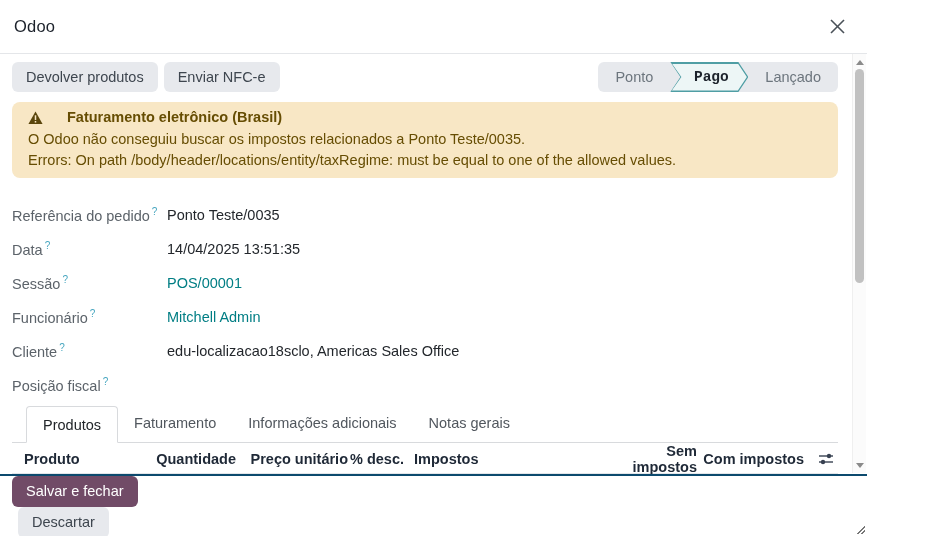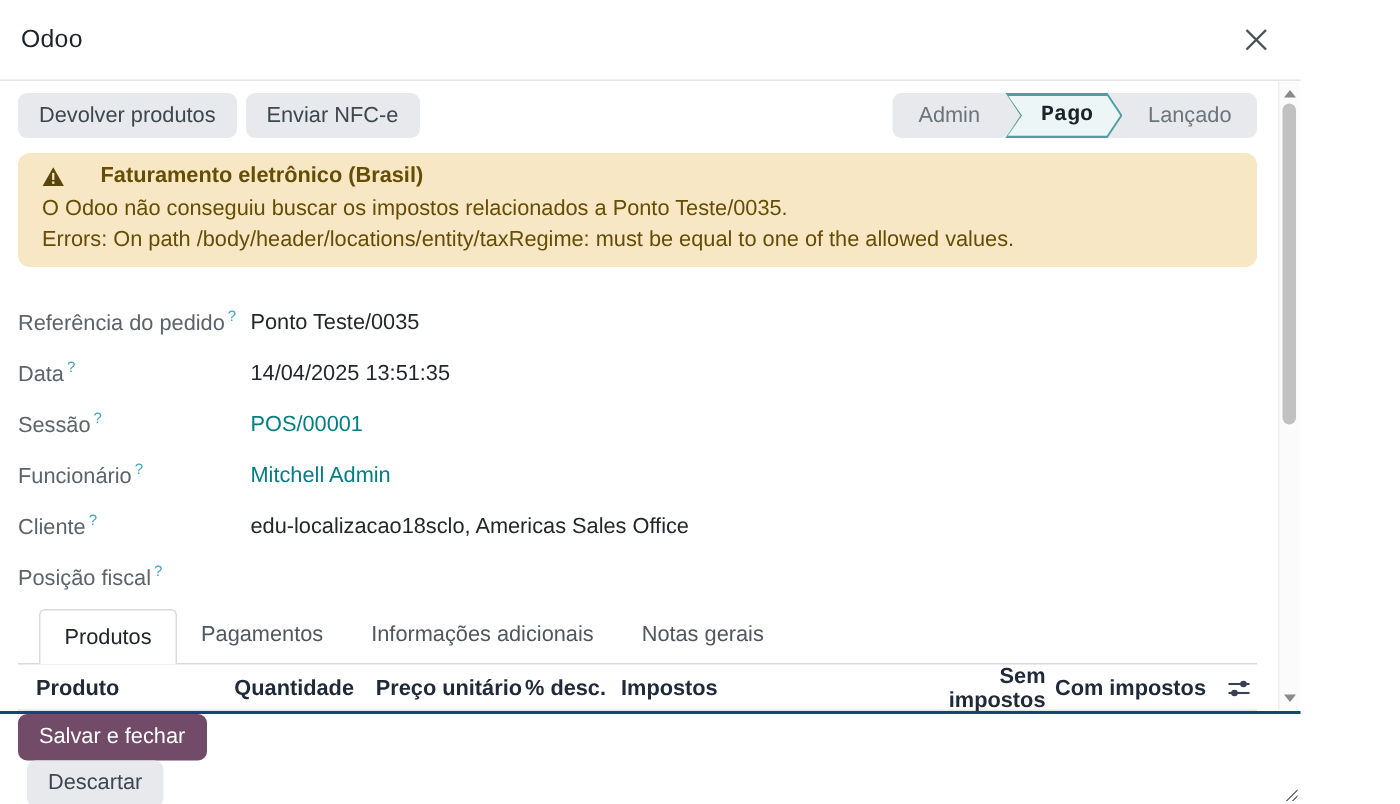--- a/index.html
+++ b/index.html
@@ -110,21 +110,21 @@
     </button>
   </div>
 
   <div class="content">
 
     <div class="statusbar">
       <button class="btn btn-secondary">Devolver produtos</button>
       <button class="btn btn-secondary">Enviar NFC-e</button>
 
       <div class="statewidget">
-        <div class="state">Admin</div>
+        <div class="state">Ponto</div>
         <div class="state-arrow">
           <div class="state-arrow-inner">
             <span>Pago</span>
           </div>
         </div>
         <div class="state">Lançado</div>
       </div>
     </div>
 
     <div class="alert-warning">
@@ -162,21 +162,21 @@
         <div class="form-value">edu-localizacao18sclo, Americas Sales Office</div>
       </div>
       <div class="form-row">
         <div class="form-label"><span>Posição fiscal</span><span class="help-sup">?</span></div>
         <div class="form-value empty"></div>
       </div>
     </div>
 
     <div class="tabs">
       <div class="tab active">Produtos</div>
-      <div class="tab">Pagamentos</div>
+      <div class="tab">Faturamento</div>
       <div class="tab">Informações adicionais</div>
       <div class="tab">Notas gerais</div>
     </div>
 
     <div class="list-header">
       <div>Produto</div>
       <div class="col-right">Quantidade</div>
       <div class="col-right">Preço unitário</div>
       <div class="col-right">% desc.</div>
       <div class="col-left">Impostos</div>

